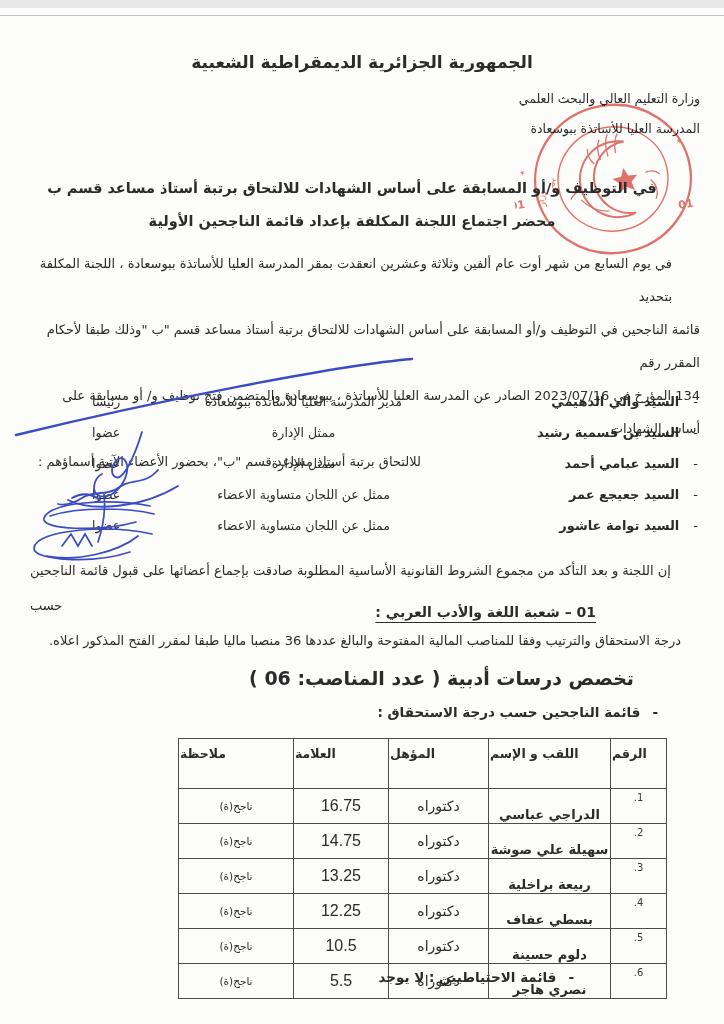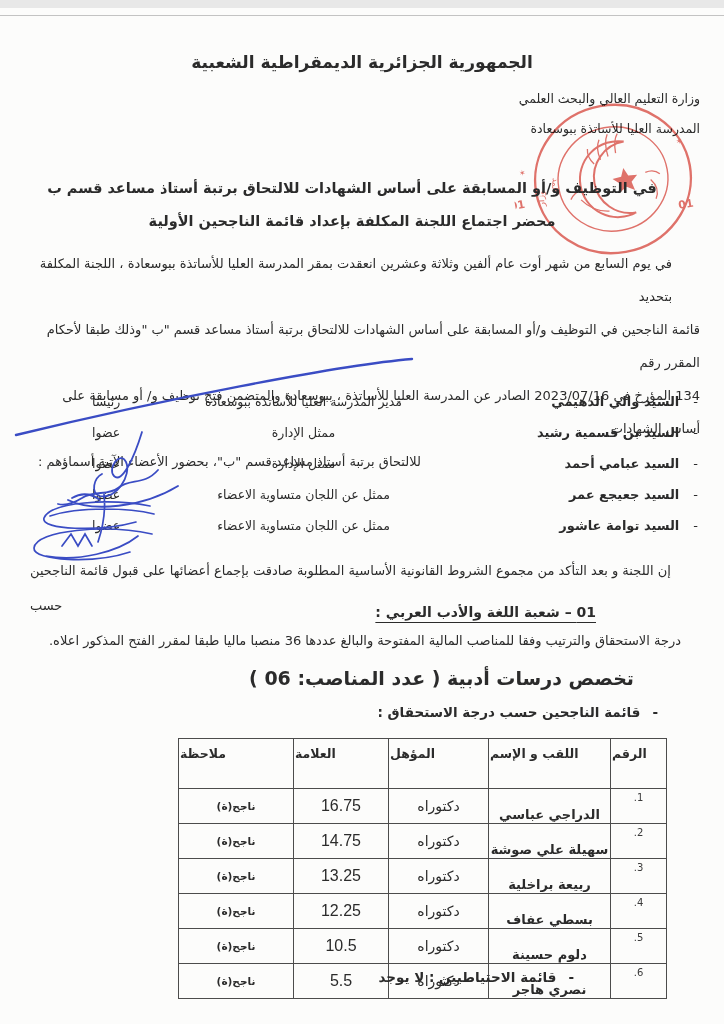--- a/index.html
+++ b/index.html
@@ -56,21 +56,21 @@
   table.results td,table.results th{
     border:1px solid var(--border);
     overflow:hidden;white-space:nowrap;
   }
   table.results th{height:41px;vertical-align:top;padding-top:7px;font-weight:600;font-size:12.5px;text-align:left;}
   table.results td{height:30px;text-align:center;}
   td.cell-num{vertical-align:top;padding-top:3px;font-size:10px;color:#3a3a3a;}
   td.cell-name{vertical-align:bottom;padding-bottom:1px;font-weight:bold;font-size:13px;}
   td.cell-qual{font-size:14px;}
   td.cell-score{font-family:"Liberation Sans","DejaVu Sans",sans-serif;font-size:16px;}
-  td.cell-note{font-size:10.5px;font-weight:bold;}
+  td.cell-note{font-size:10.5px;}
   .reserve-note{position:absolute;top:961px;right:150px;font-size:13.5px;font-weight:bold;display:flex;gap:12px;align-items:baseline;}
   .stamp{
     position:absolute;left:512px;top:90px;width:202px;height:162px;
     transform:rotate(-10deg);
     mix-blend-mode:multiply;opacity:.85;
     pointer-events:none;
   }
   .signatures{position:absolute;left:0;top:330px;width:440px;height:240px;pointer-events:none;}
 </style>
 </head>

